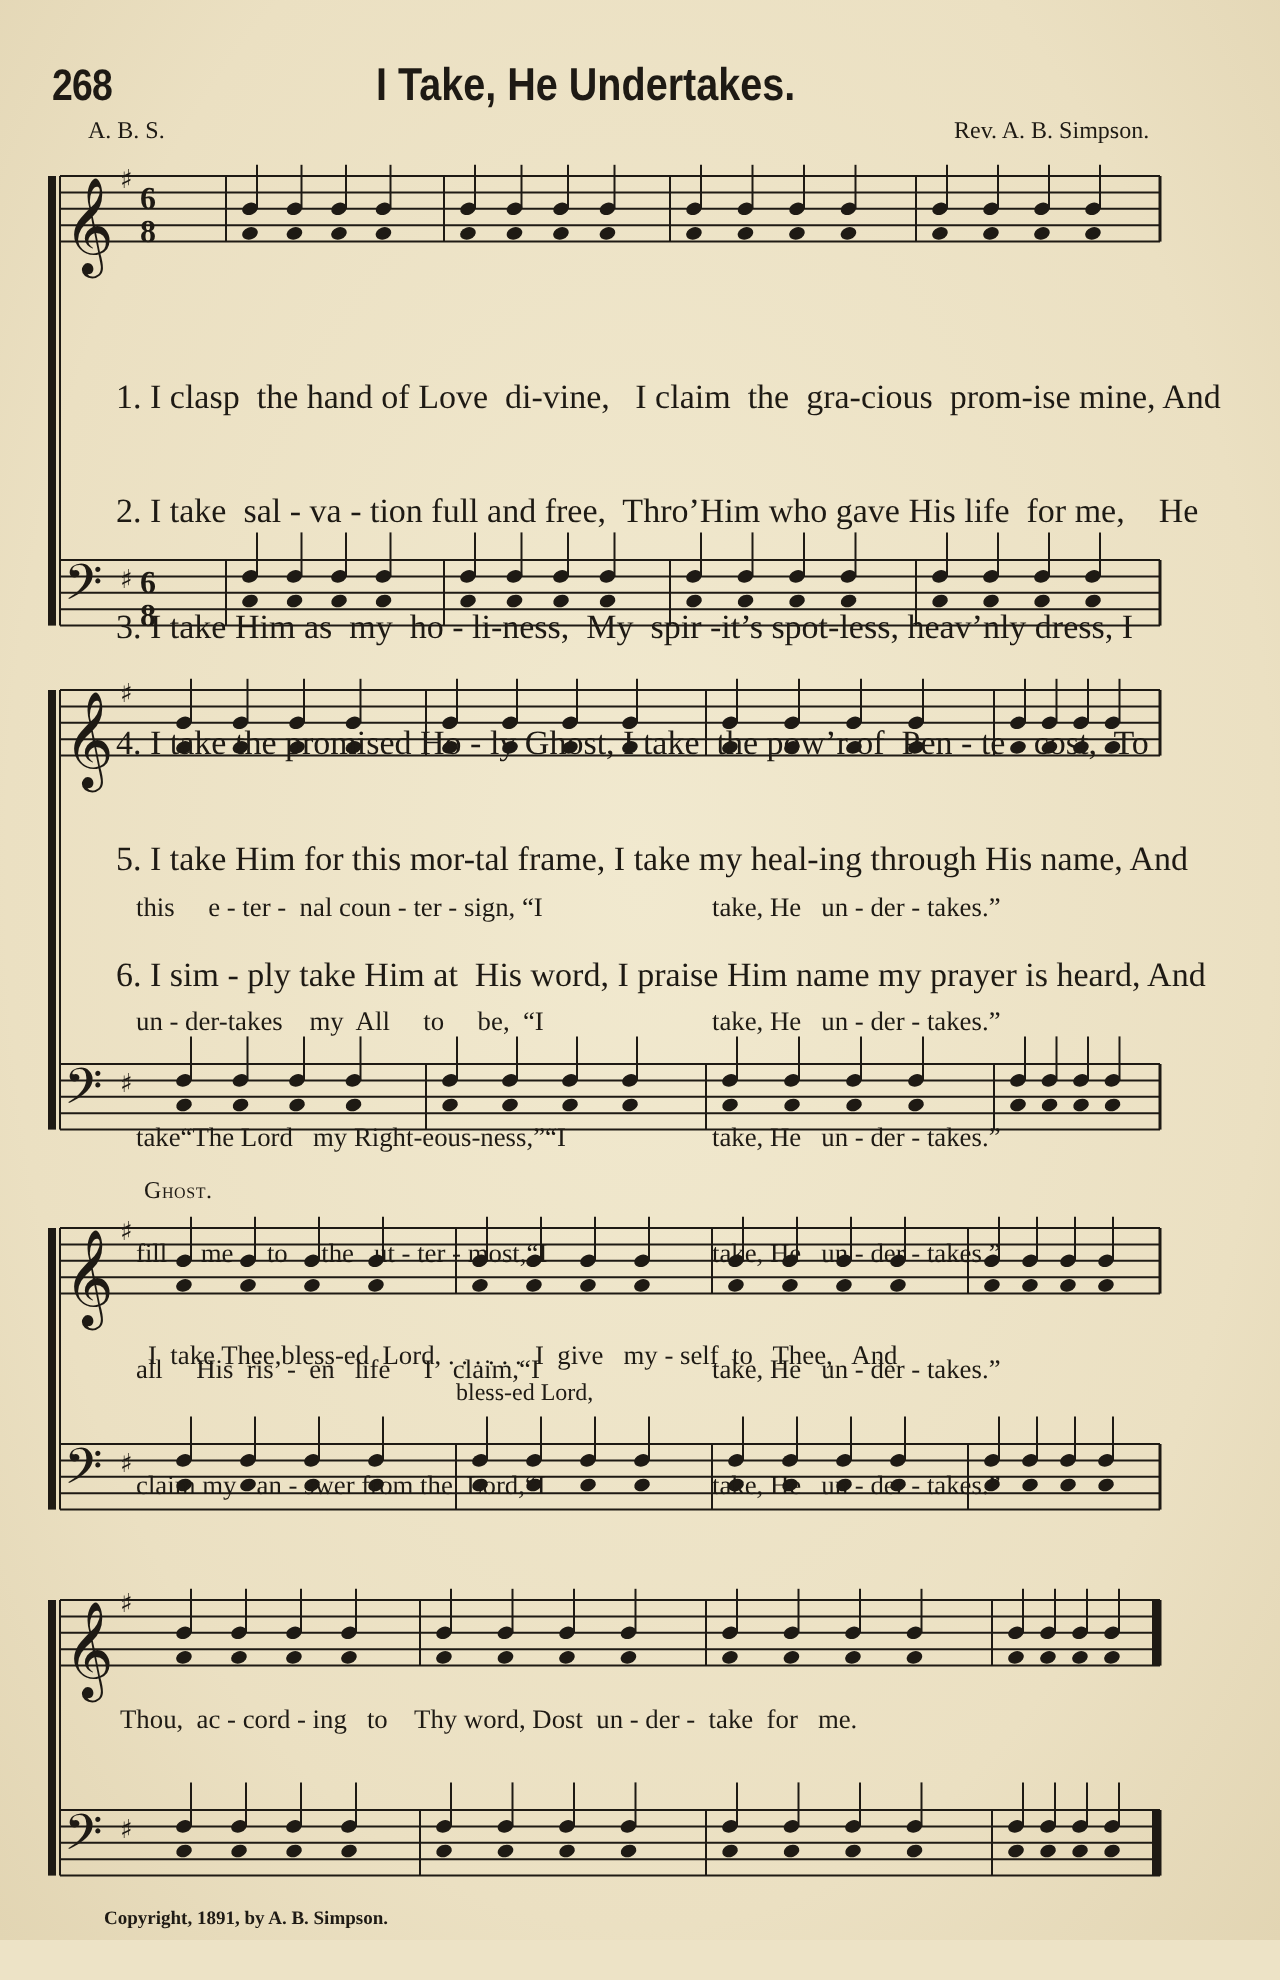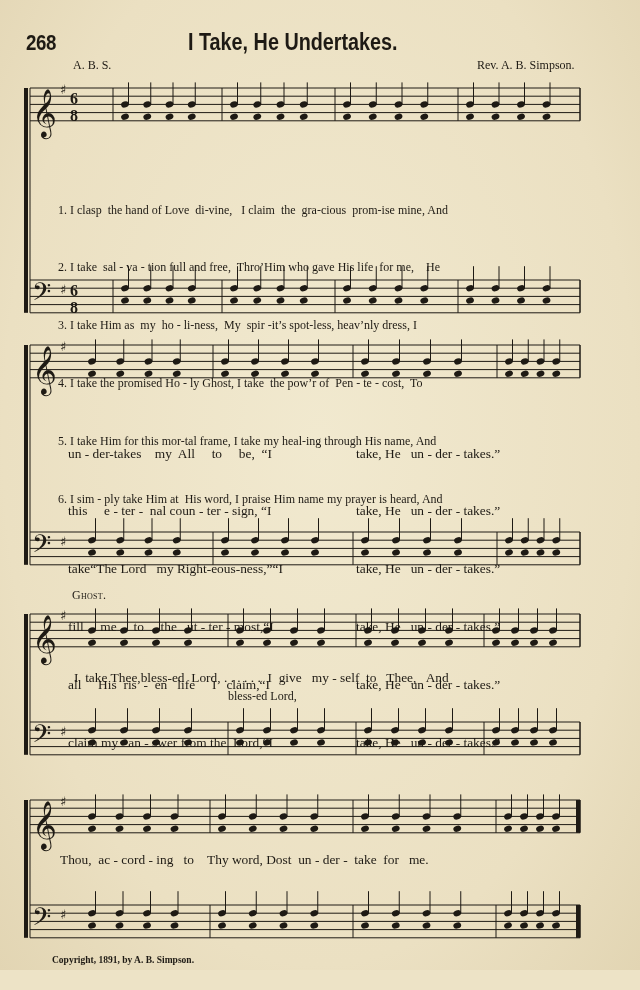--- a/index.html
+++ b/index.html
@@ -4,24 +4,24 @@
 <style>
   html,body{margin:0;padding:0;}
   body{width:640px;height:990px;background:#ede3c6;position:relative;overflow:hidden;
        font-family:"Liberation Serif","DejaVu Serif",serif;color:#1e1a14;}
   .page{position:absolute;left:0;top:0;width:640px;height:970px;
         background:radial-gradient(ellipse at 50% 45%,#f1e9cf 0%,#ebe0c2 70%,#e2d5b3 100%);}
   .hymn-number{position:absolute;left:26px;top:30px;font-family:"Liberation Sans","DejaVu Sans",sans-serif;
         font-weight:bold;font-size:22px;letter-spacing:-0.5px;transform:scaleX(0.85);transform-origin:left;}
   .hymn-title{position:absolute;left:188px;top:29px;font-family:"Liberation Sans","DejaVu Sans",sans-serif;
         font-weight:bold;font-size:23px;transform:scaleX(0.86);transform-origin:left;white-space:nowrap;}
-  .composer{position:absolute;left:44px;top:58px;font-size:12px;margin-left:29px;}
+  .composer{position:absolute;left:44px;top:58px;font-size:12px;}
   .lyricist{position:absolute;left:436px;top:58px;font-size:12px;margin-left:41px;}
   .music-svg{position:absolute;left:0;top:0;}
-  .verse-lines{position:absolute;left:58px;top:162px;font-size:12px;line-height:19.3px;white-space:pre;}
+  .verse-lines{position:absolute;left:58px;top:150px;font-size:17px;line-height:19.3px;white-space:pre;}
   .verse-lines-2{position:absolute;left:68px;top:405px;font-size:13.4px;line-height:19.3px;white-space:pre;}
   .refrain-col{position:absolute;left:356px;top:405px;font-size:13.4px;line-height:19.3px;white-space:pre;}
   .chorus-label{position:absolute;left:72px;top:588px;font-size:12px;font-variant:small-caps;letter-spacing:0.3px;}
   .chorus-lyric{position:absolute;left:74px;top:670px;font-size:13.4px;white-space:pre;}
   .chorus-alt{position:absolute;left:228px;top:689px;font-size:12px;white-space:pre;}
   .final-lyric{position:absolute;left:60px;top:852px;font-size:13.4px;white-space:pre;}
   .copyright{position:absolute;left:52px;top:955px;font-size:9.5px;font-weight:bold;}
   .line{display:block;}
 </style>
 </head>
@@ -528,22 +528,22 @@
   <div class="verse-lines">
     <span class="line"><span>1.</span> <span>I clasp  the hand of Love  di-vine,   I claim  the  gra-cious  prom-ise mine, And</span></span>
     <span class="line"><span>2.</span> <span>I take  sal - va - tion full and free,  Thro’Him who gave His life  for me,    He</span></span>
     <span class="line"><span>3.</span> <span>I take Him as  my  ho - li-ness,  My  spir -it’s spot-less, heav’nly dress, I</span></span>
     <span class="line"><span>4.</span> <span>I take the promised Ho - ly Ghost, I take  the pow’r of  Pen - te - cost,  To</span></span>
     <span class="line"><span>5.</span> <span>I take Him for this mor-tal frame, I take my heal-ing through His name, And</span></span>
     <span class="line"><span>6.</span> <span>I sim - ply take Him at  His word, I praise Him name my prayer is heard, And</span></span>
   </div>
 
   <div class="verse-lines-2">
+    <span class="line">this     e - ter -  nal coun - ter - sign, “I</span>
     <span class="line">un - der-takes    my  All     to     be,  “I</span>
-    <span class="line">this     e - ter -  nal coun - ter - sign, “I</span>
     <span class="line">take“The Lord   my Right-eous-ness,”“I</span>
     <span class="line">fill     me     to     the   ut - ter - most,“I</span>
     <span class="line">all     His  ris  -  en   life     I   claim,“I</span>
     <span class="line">claim my   an - swer from the  Lord,“I</span>
   </div>
 
   <div class="refrain-col">
     <span class="line">take, He   un - der - takes.”</span>
     <span class="line">take, He   un - der - takes.”</span>
     <span class="line">take, He   un - der - takes.”</span>

